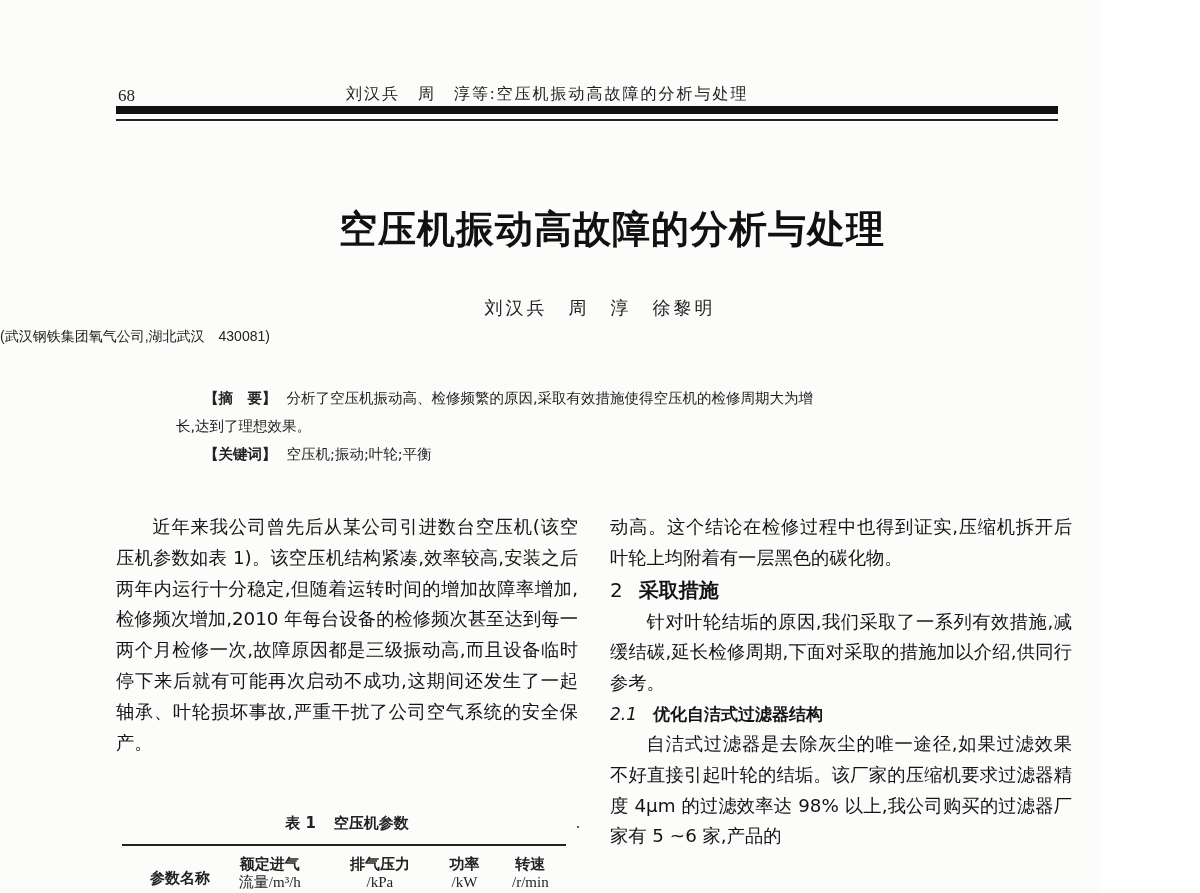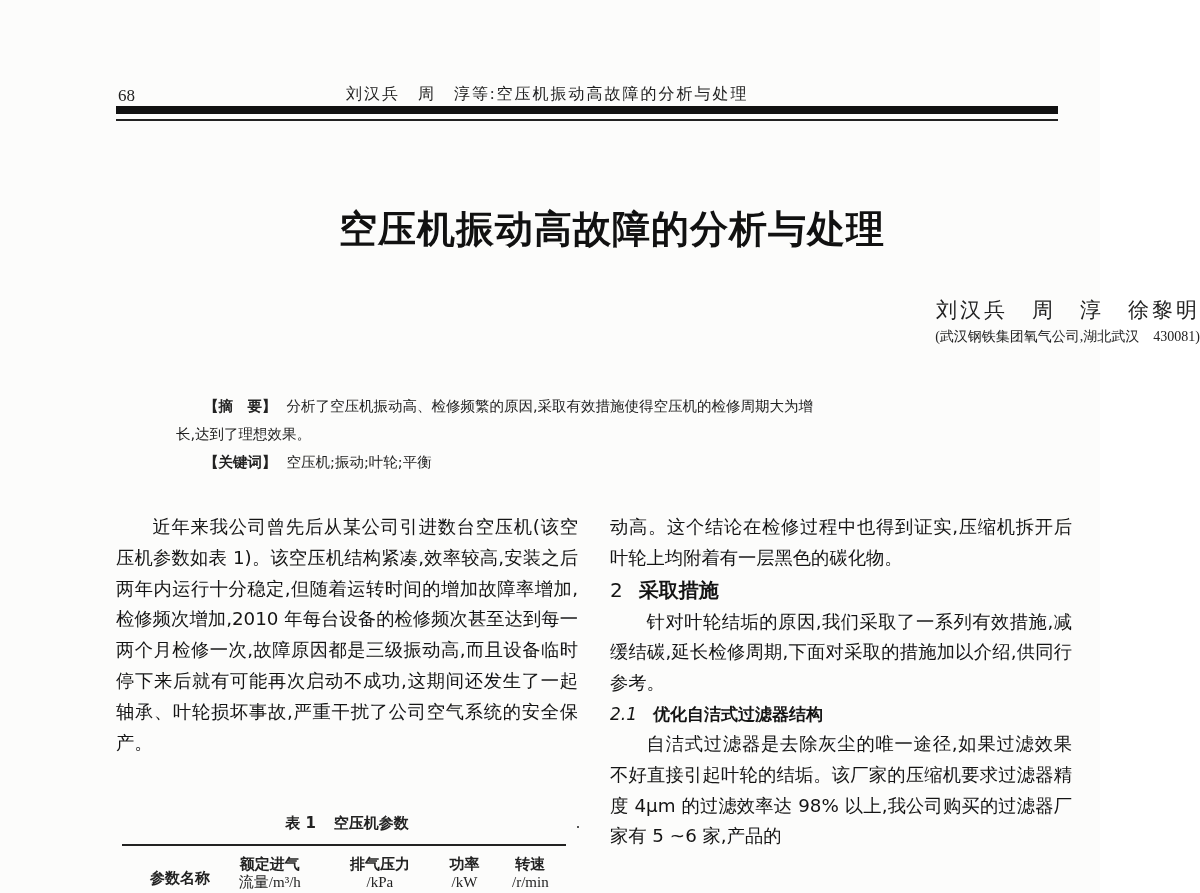--- a/index.html
+++ b/index.html
@@ -63,40 +63,40 @@
       font-family: "DejaVu Sans", sans-serif;
       font-weight: bold;
       font-size: 38px;
       letter-spacing: 1px;
       color: #111;
     }
     .authors {
       position: absolute;
       left: 0; top: 296px;
       width: 1200px;
-      text-align: right;
+      text-align: center;
       font-family: "DejaVu Serif", serif;
-      font-size: 21px;
+      font-size: 18px;
       word-spacing: 6px;
       letter-spacing: 3px;
       color: #222;
     }
     .affiliation {
       position: absolute;
       left: 0; top: 328px;
       width: 1200px;
-      text-align: right;
-      font-family: Liberation Serif, serif;
+      text-align: left;
+      font-family: Liberation Sans, sans-serif;
       font-size: 14px;
       color: #222;
     }
     
     .abstract {
       position: absolute;
-      left: 176px; top: 392px;
+      left: 176px; top: 384px;
       width: 830px;
       font-family: "DejaVu Sans", sans-serif;
       font-size: 14.5px;
       line-height: 28px;
       color: #222;
     }
     .abstract .line1 { padding-left: 28px; }
     .abstract .label {
       font-weight: bold;
       margin-right: 10px;

